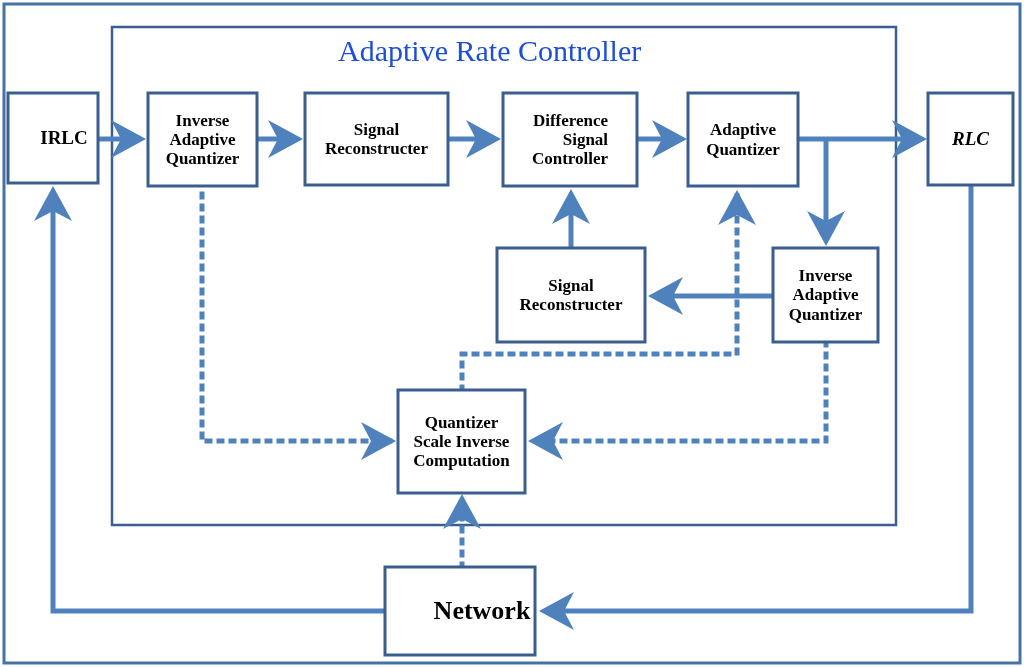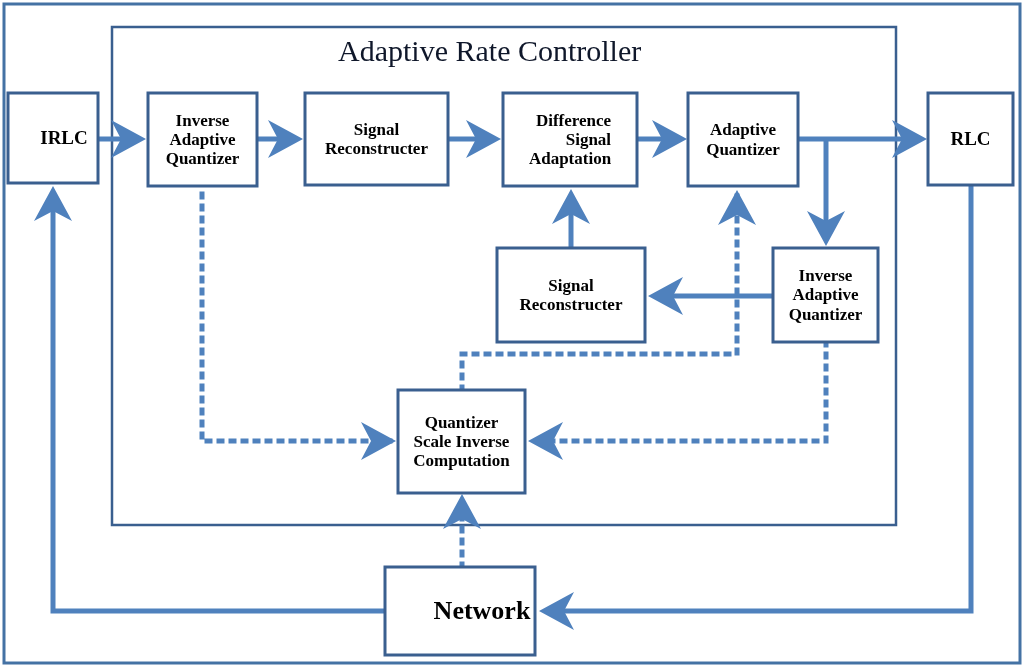--- a/index.html
+++ b/index.html
@@ -35,21 +35,21 @@
     line-height: 1.12;
     pointer-events: none;
     box-sizing: border-box;
     padding: 0 2px;
   }
   .node-label span { display: block; width: 100%; }
   .title-label {
     position: absolute;
     font-family: "Liberation Serif", "DejaVu Serif", serif;
     font-weight: normal;
-    color: #0f172a;
+    color: #1d4ed8;
     white-space: nowrap;
   }
 </style>
 </head>
 <body>
 
 <div id="stage">
 
   <svg id="diagram-svg" viewBox="0 0 1024 667" xmlns="http://www.w3.org/2000/svg">
     <defs>
@@ -136,32 +136,32 @@
     <div>
       <span>Signal</span>
       <span>Reconstructer</span>
     </div>
   </div>
 
   <div class="node-label" style="left:503px; top:93px; width:134px; height:93px; font-size:17px;text-align:right;">
     <div>
       <span>Difference</span>
       <span>Signal</span>
-      <span>Adaptation</span>
+      <span>Controller</span>
     </div>
   </div>
 
   <div class="node-label" style="left:688px; top:93px; width:110px; height:93px; font-size:17px;">
     <div>
       <span>Adaptive</span>
       <span>Quantizer</span>
     </div>
   </div>
 
-  <div class="node-label" style="left:928px; top:93px; width:85px; height:92px; font-size:19px;">
+  <div class="node-label" style="left:928px; top:93px; width:85px; height:92px; font-size:19px;font-style:italic;">
     <span>RLC</span>
   </div>
 
   <div class="node-label" style="left:497px; top:248px; width:148px; height:94px; font-size:17px;">
     <div>
       <span>Signal</span>
       <span>Reconstructer</span>
     </div>
   </div>
 

